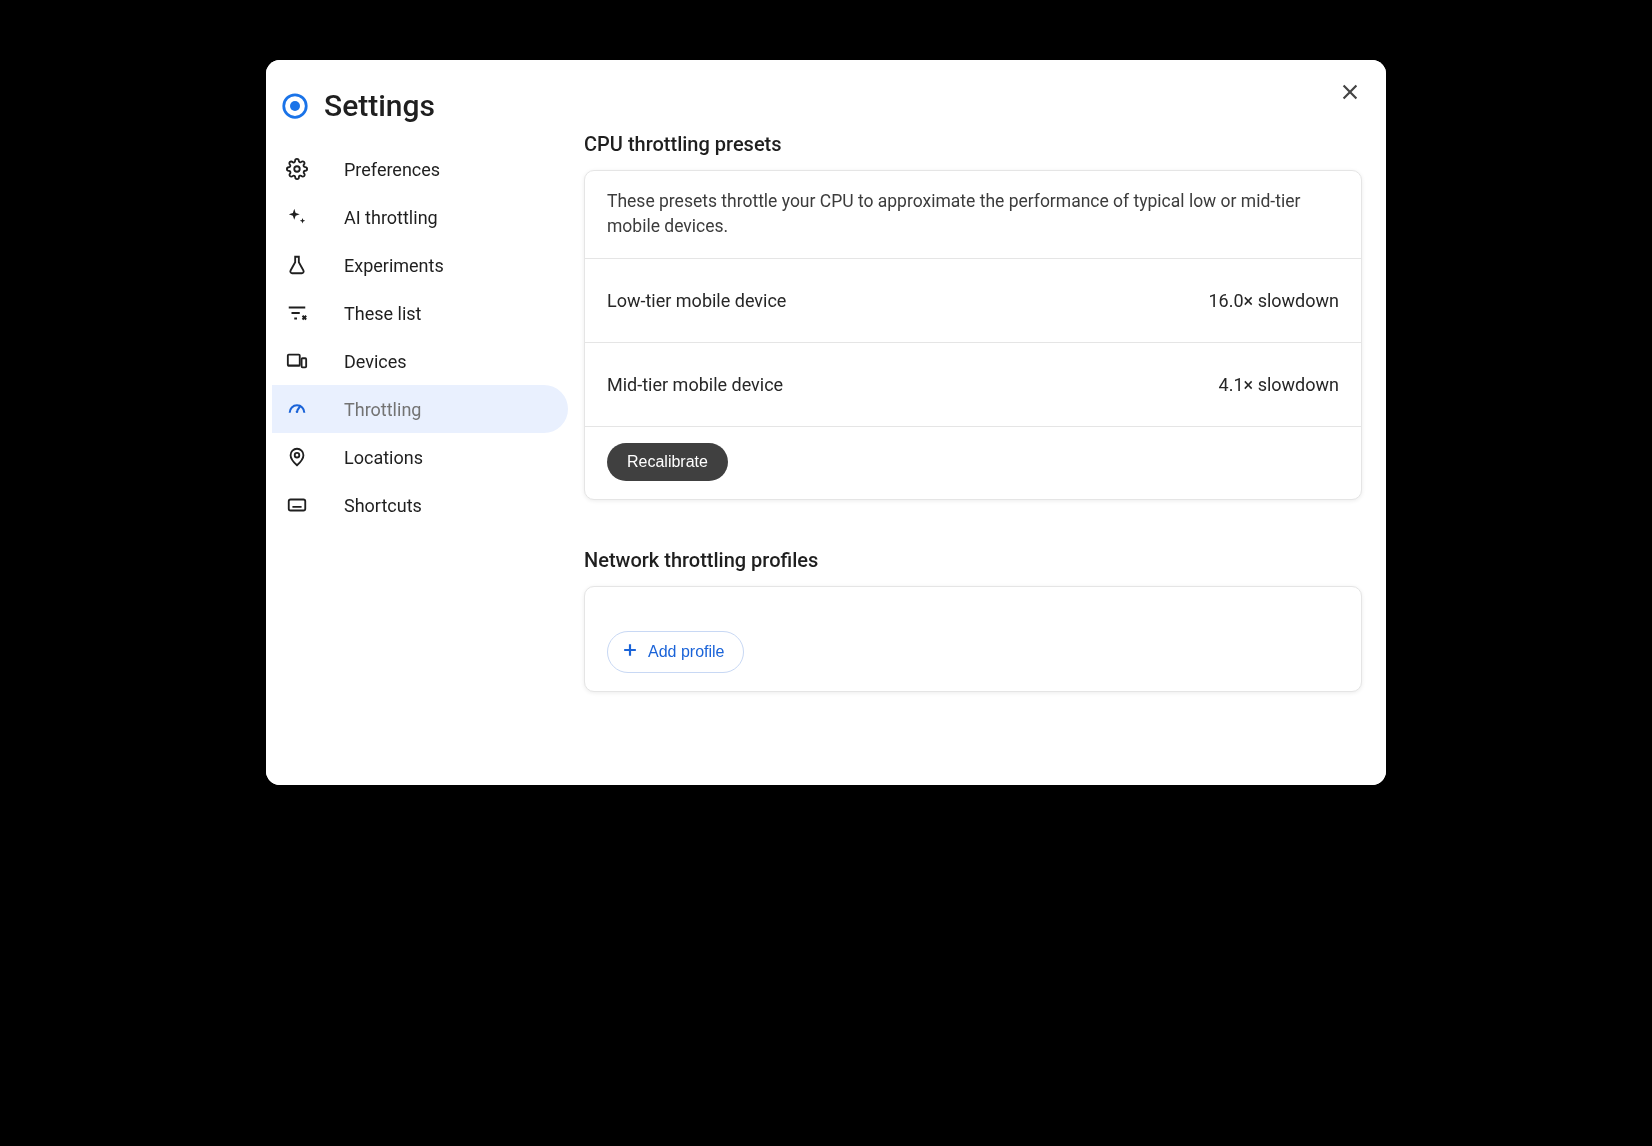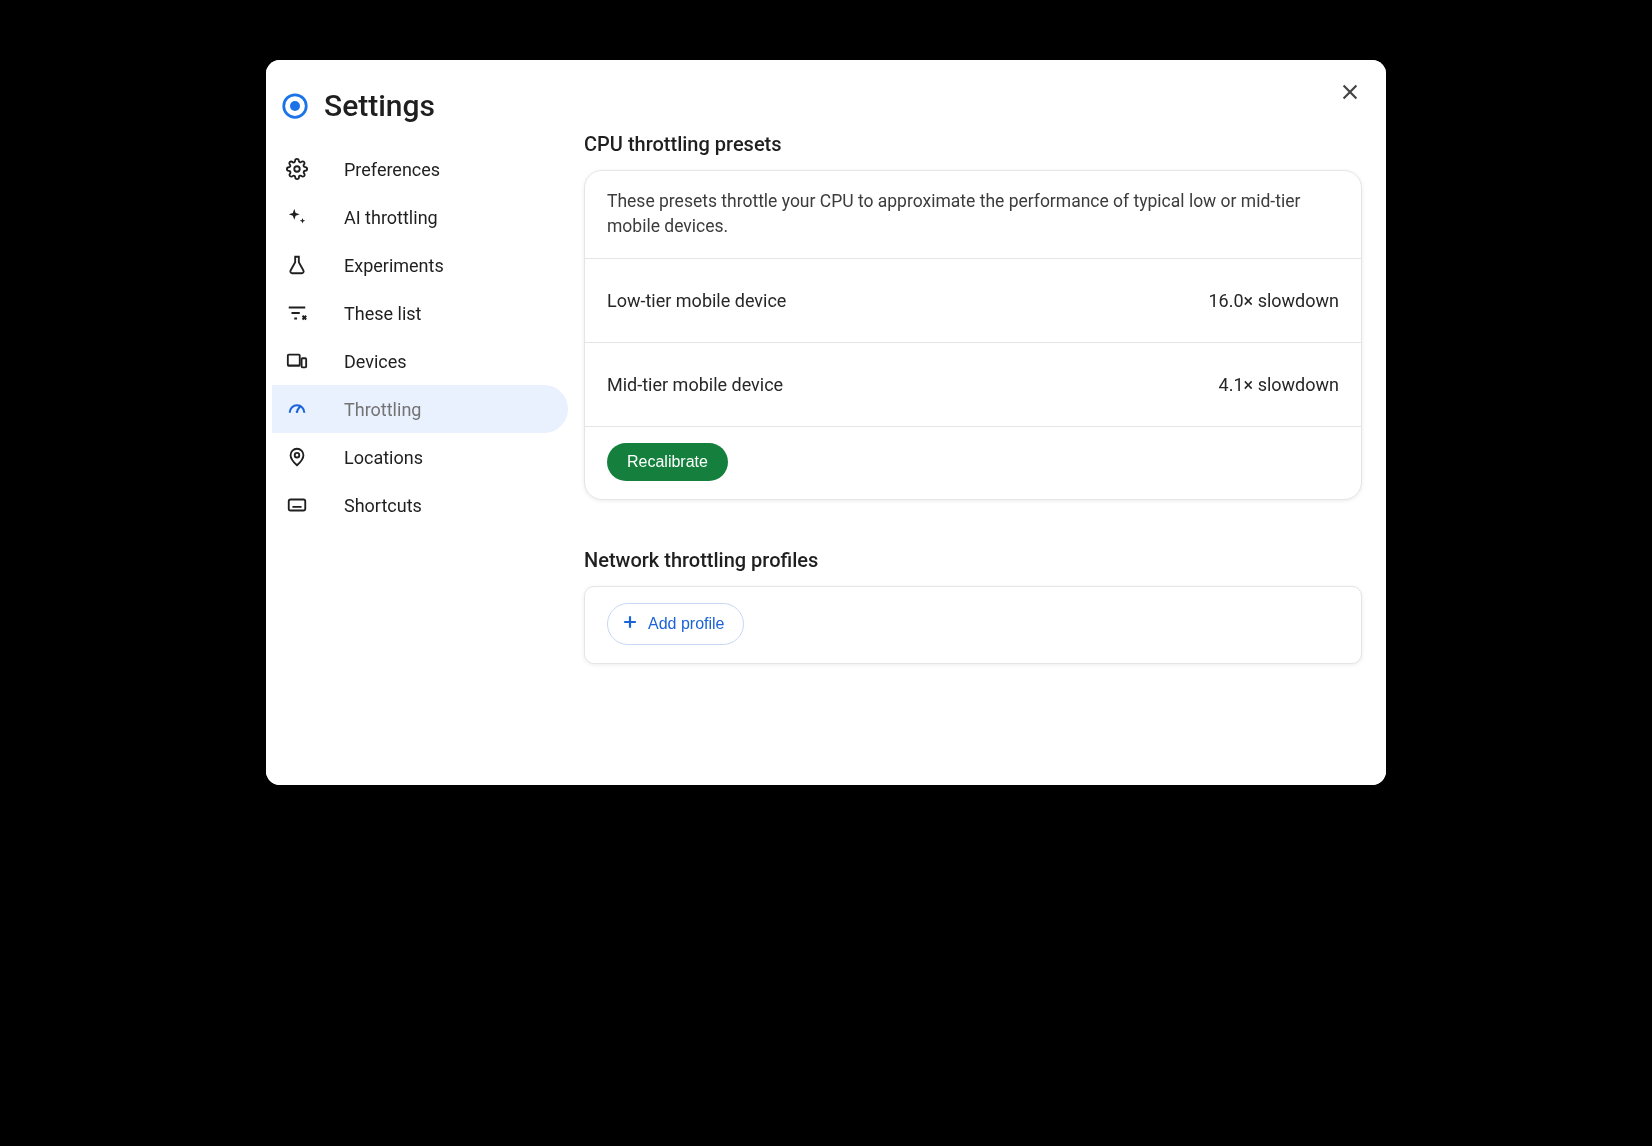--- a/index.html
+++ b/index.html
@@ -107,21 +107,21 @@
     }
     .section-title {
       font-size: 20px;
       font-weight: 500;
       color: #1f1f1f;
       margin-bottom: 14px;
     }
     .card {
       background: #fff;
       border: 1px solid #e5e5e5;
-      border-radius: 18px;
+      border-radius: 10px;
       box-shadow: 0 1px 4px rgba(0,0,0,0.08);
       overflow: hidden;
     }
     .card-desc {
       padding: 18px 22px;
       font-size: 17.5px;
       color: #3c3c3c;
       line-height: 1.45;
     }
     .preset-row {
@@ -129,21 +129,21 @@
       padding: 31px 22px;
       font-size: 18px;
       color: #272727;
       border-top: 1px solid #e5e5e5;
     }
     .card-footer {
       padding: 16px 22px 18px;
       border-top: 1px solid #e5e5e5;
     }
     .btn-primary {
-      background: #15803d;
+      background: #404040;
       color: #fff;
       border: none;
       border-radius: 22px;
       padding: 10px 20px;
       font-size: 16px;
       font-weight: 500;
       cursor: pointer;
     }
     .section2 { margin-top: 48px; }
     .card2 {
@@ -156,20 +156,21 @@
     .btn-outline {
       display: inline-flex; align-items: center; gap: 8px;
       background: #fff;
       color: #1a63d8;
       border: 1px solid #c8d8f4;
       border-radius: 22px;
       padding: 8px 18px 8px 12px;
       font-size: 16px;
       font-weight: 500;
       cursor: pointer;
+      margin-top: 28px;
     }
     .plus-icon { color: #1a63d8; }
   </style>
 </head>
 <body>
 
 <div class="window">
 
 
   <div class="content">

